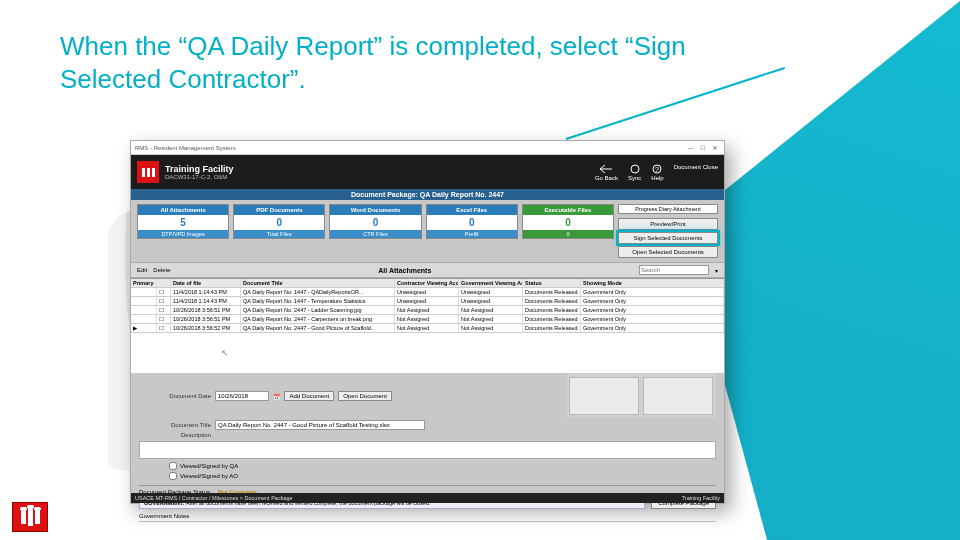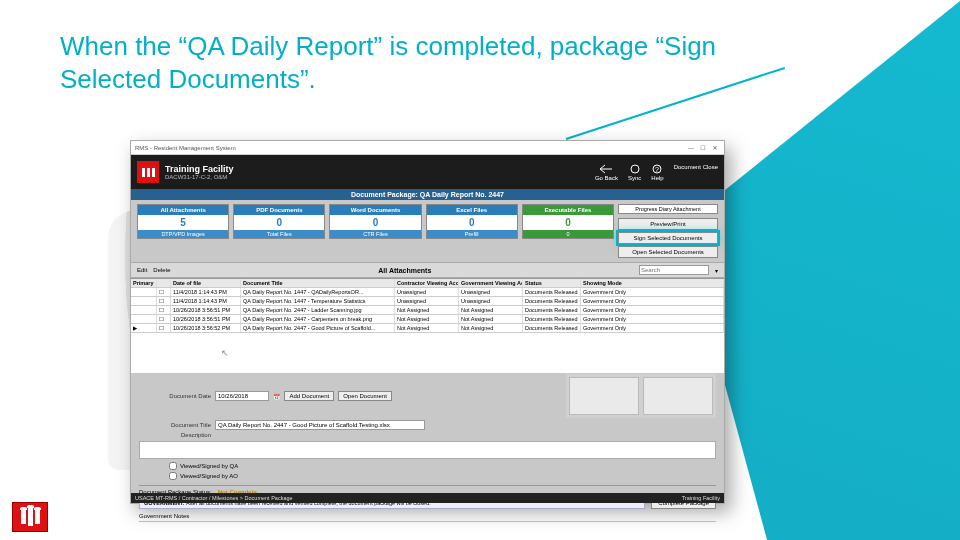--- a/index.html
+++ b/index.html
@@ -111,21 +111,21 @@
   .crumbs{ position:absolute; left:0; bottom:0; right:0; background:#222; color:#ddd; font-size:5.5px; padding:2px 4px; display:flex; }
   .crumbs span:last-child{ margin-left:auto; }
   .shadow-person{ position:absolute; left:108px; top:210px; width:60px; height:260px; background:radial-gradient(ellipse at 50% 18%, rgba(0,0,0,.15) 0 30%, transparent 31%), linear-gradient(rgba(0,0,0,.08),rgba(0,0,0,.08)); border-radius:28px 28px 10px 10px; opacity:.55; z-index:-1;}
 </style>
 </head>
 <body>
 
 <div class="deco-arrow"></div>
 <div class="callout-line"></div>
 
-<h1 class="slide-title">When the “QA Daily Report” is completed, package “Sign Selected Documents”.</h1>
+<h1 class="slide-title">When the “QA Daily Report” is completed, select “Sign Selected Contractor”.</h1>
 
 <div class="shadow-person"></div>
 
 <div class="shot">
 
   <div class="titlebar">
     <span>RMS - Resident Management System</span>
     <div class="winctrls">
       <span>—</span>
       <span>☐</span>

